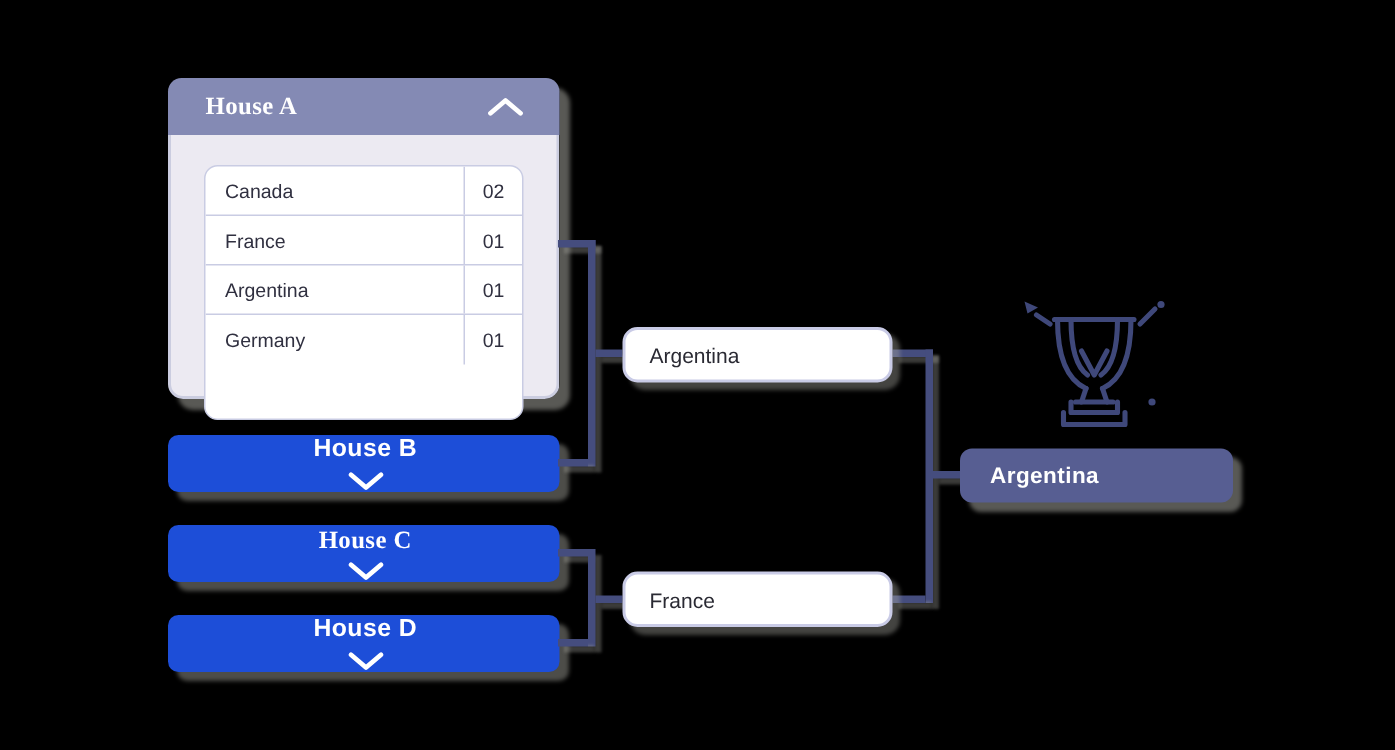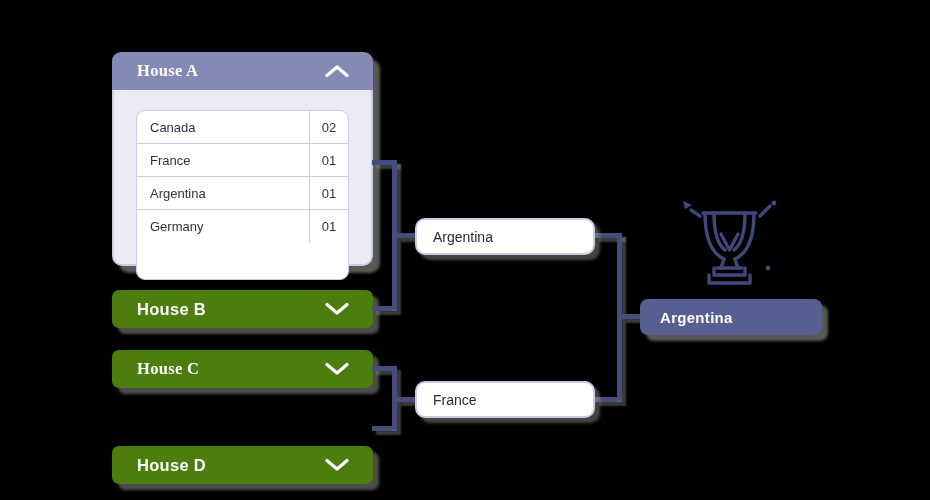--- a/index.html
+++ b/index.html
@@ -37,27 +37,28 @@
     flex:1; display:flex; align-items:center; padding-left:13px;
     font-size:13px; color:#303040;
   }
   .t-score {
     width:39px; border-left:1px solid #C9CCE3; display:flex;
     align-items:center; justify-content:center; font-size:13px; color:#303040;margin-left:48px;
   }
   
   .house-bar {
     position:absolute; left:112px; width:261px; height:38px;
-    background:#4d7c0f; border-radius:7px;
+    background:#1d4ed8; border-radius:7px;
     display:flex; align-items:center; justify-content:space-between;
     padding:0 23px 0 25px; cursor:pointer;
     box-shadow:6px 6px 3px rgba(170,170,162,0.45);
+    flex-direction:column;
   }
   .house-bar .label { color:#fff; font-size:16.5px; font-weight:700; letter-spacing:.3px; }
-  .bar-b { top:290px; } .bar-c { top:350px;font-family:Liberation Serif, serif; } .bar-d { top:410px;margin-top:36px; }
+  .bar-b { top:290px; } .bar-c { top:350px;font-family:Liberation Serif, serif; } .bar-d { top:410px; }
   
   .conn { position:absolute; background:#454D7E; box-shadow:4px 4px 2px rgba(170,170,162,0.35); }
   
   .match-box {
     position:absolute; width:180px; height:37px; background:#ffffff;
     border:2.5px solid #C9CBE6; border-radius:10px;
     display:flex; align-items:center; padding-left:16px;
     font-size:14px; color:#2A2A33; cursor:pointer;
     box-shadow:5px 5px 3px rgba(170,170,162,0.4);
   }

